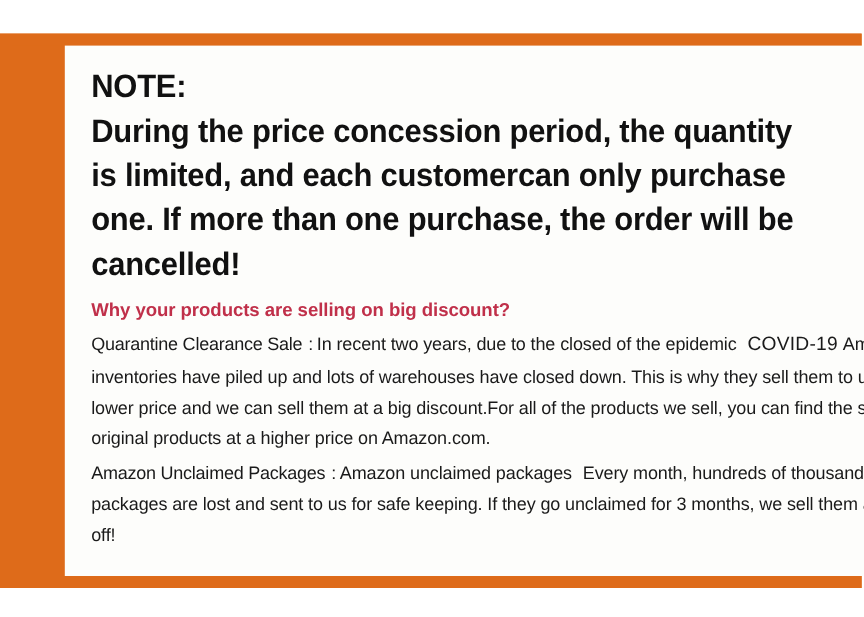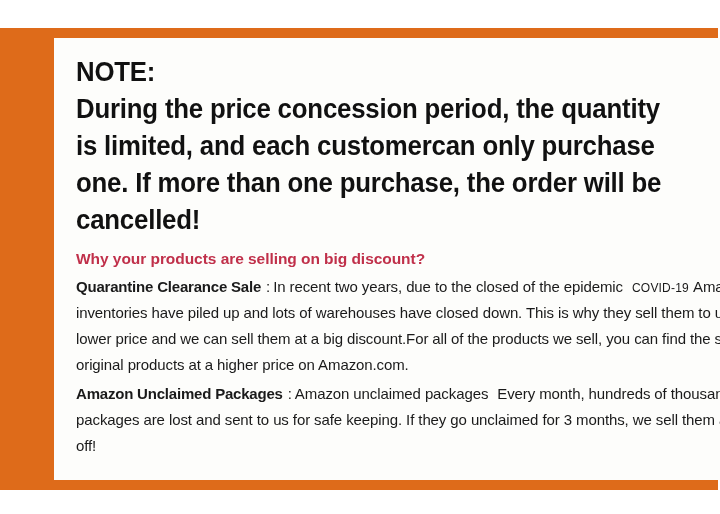--- a/index.html
+++ b/index.html
@@ -69,28 +69,28 @@
     font-size: 15px;
     line-height: 1.73;
     color: #1a1a1a;
     width: 700px;
     letter-spacing: -0.1px;
   }
   .para.second {
     margin-top: 3px;
   }
   .lead {
-    font-weight: bold;
+    font-weight: normal;
     letter-spacing: -0.2px;
   }
   .colon {
     padding: 0 3px 0 5px;
   }
   .smallcaps {
-    font-size: 12px;
+    font-size: 16px;
     letter-spacing: 0.2px;
   }
   .gap {
     display: inline-block;
     width: 9px;
   }
   .nowrap-row {
     white-space: nowrap;
   }
 </style>

